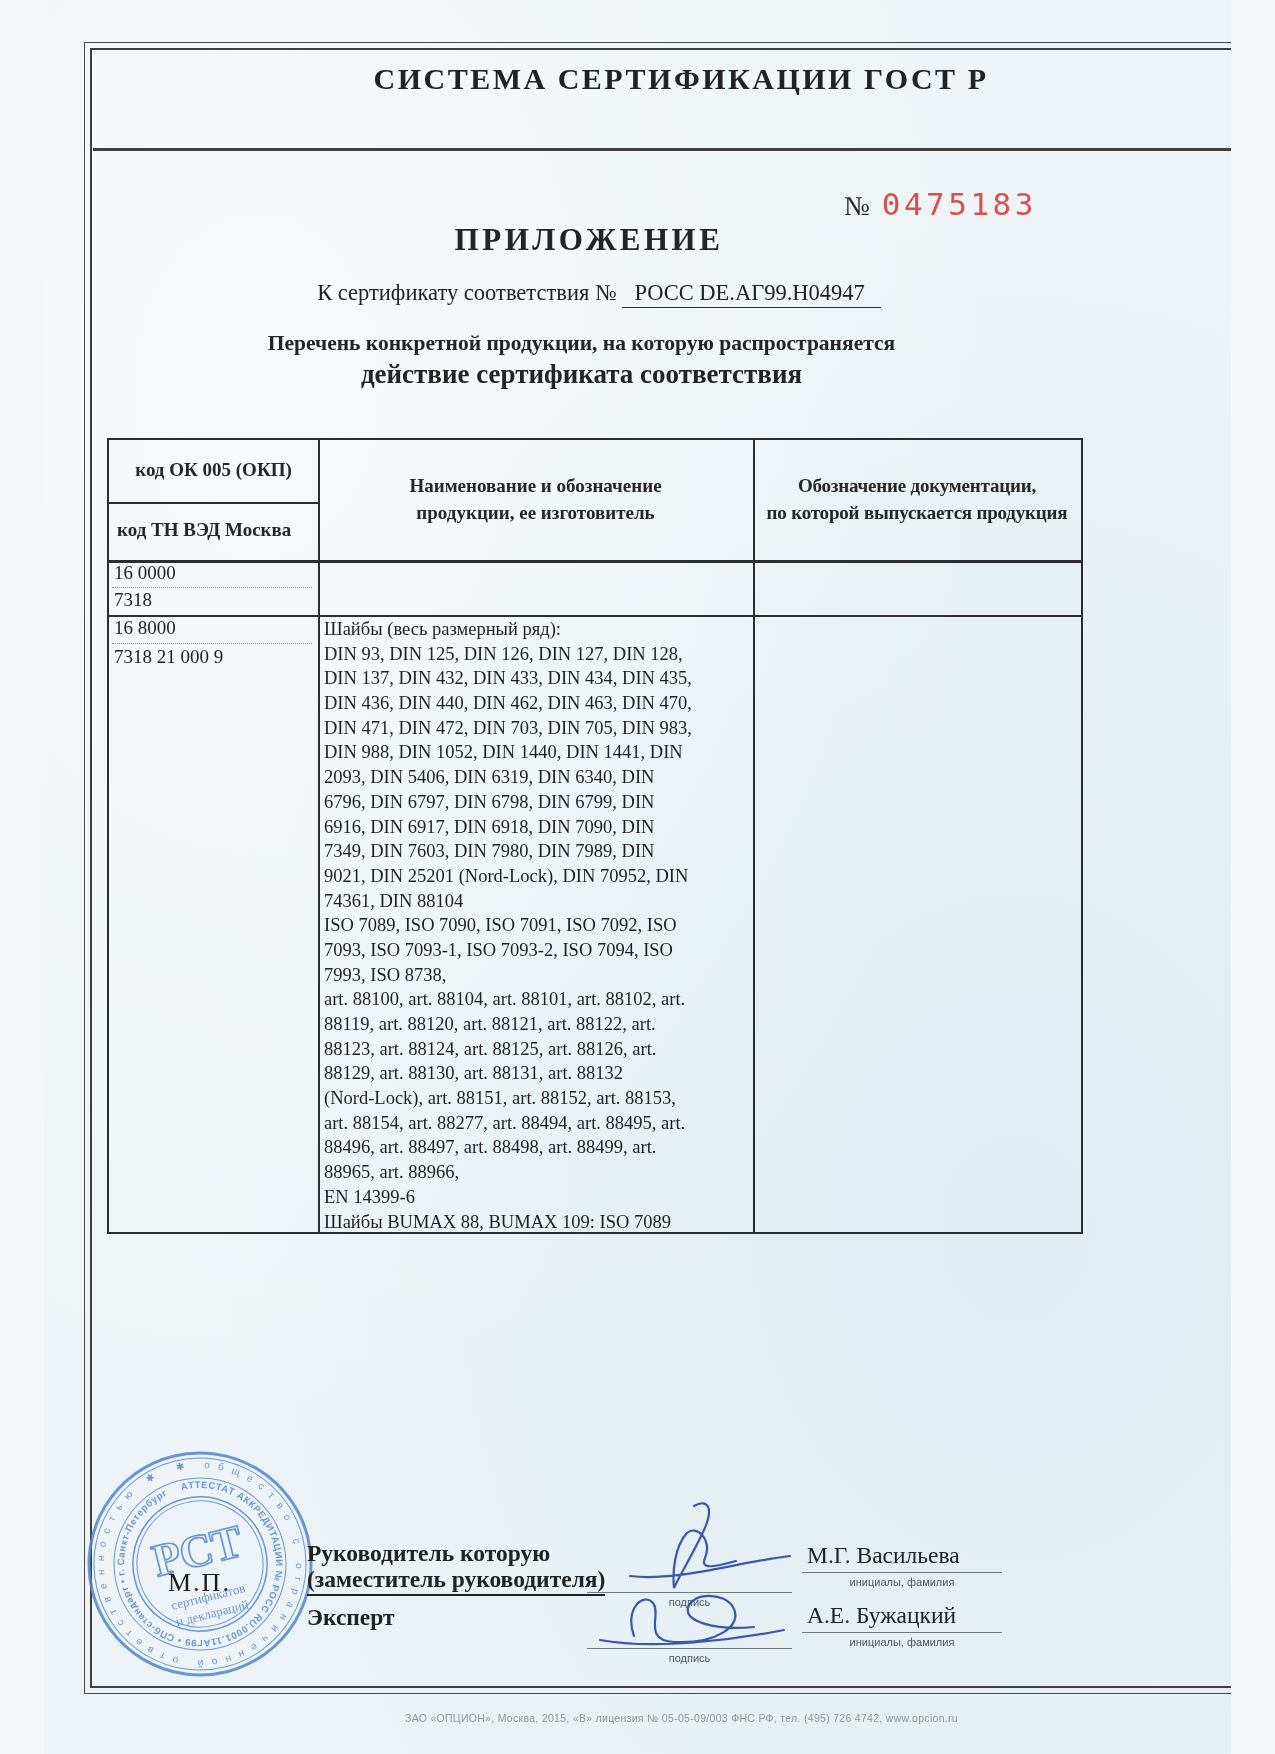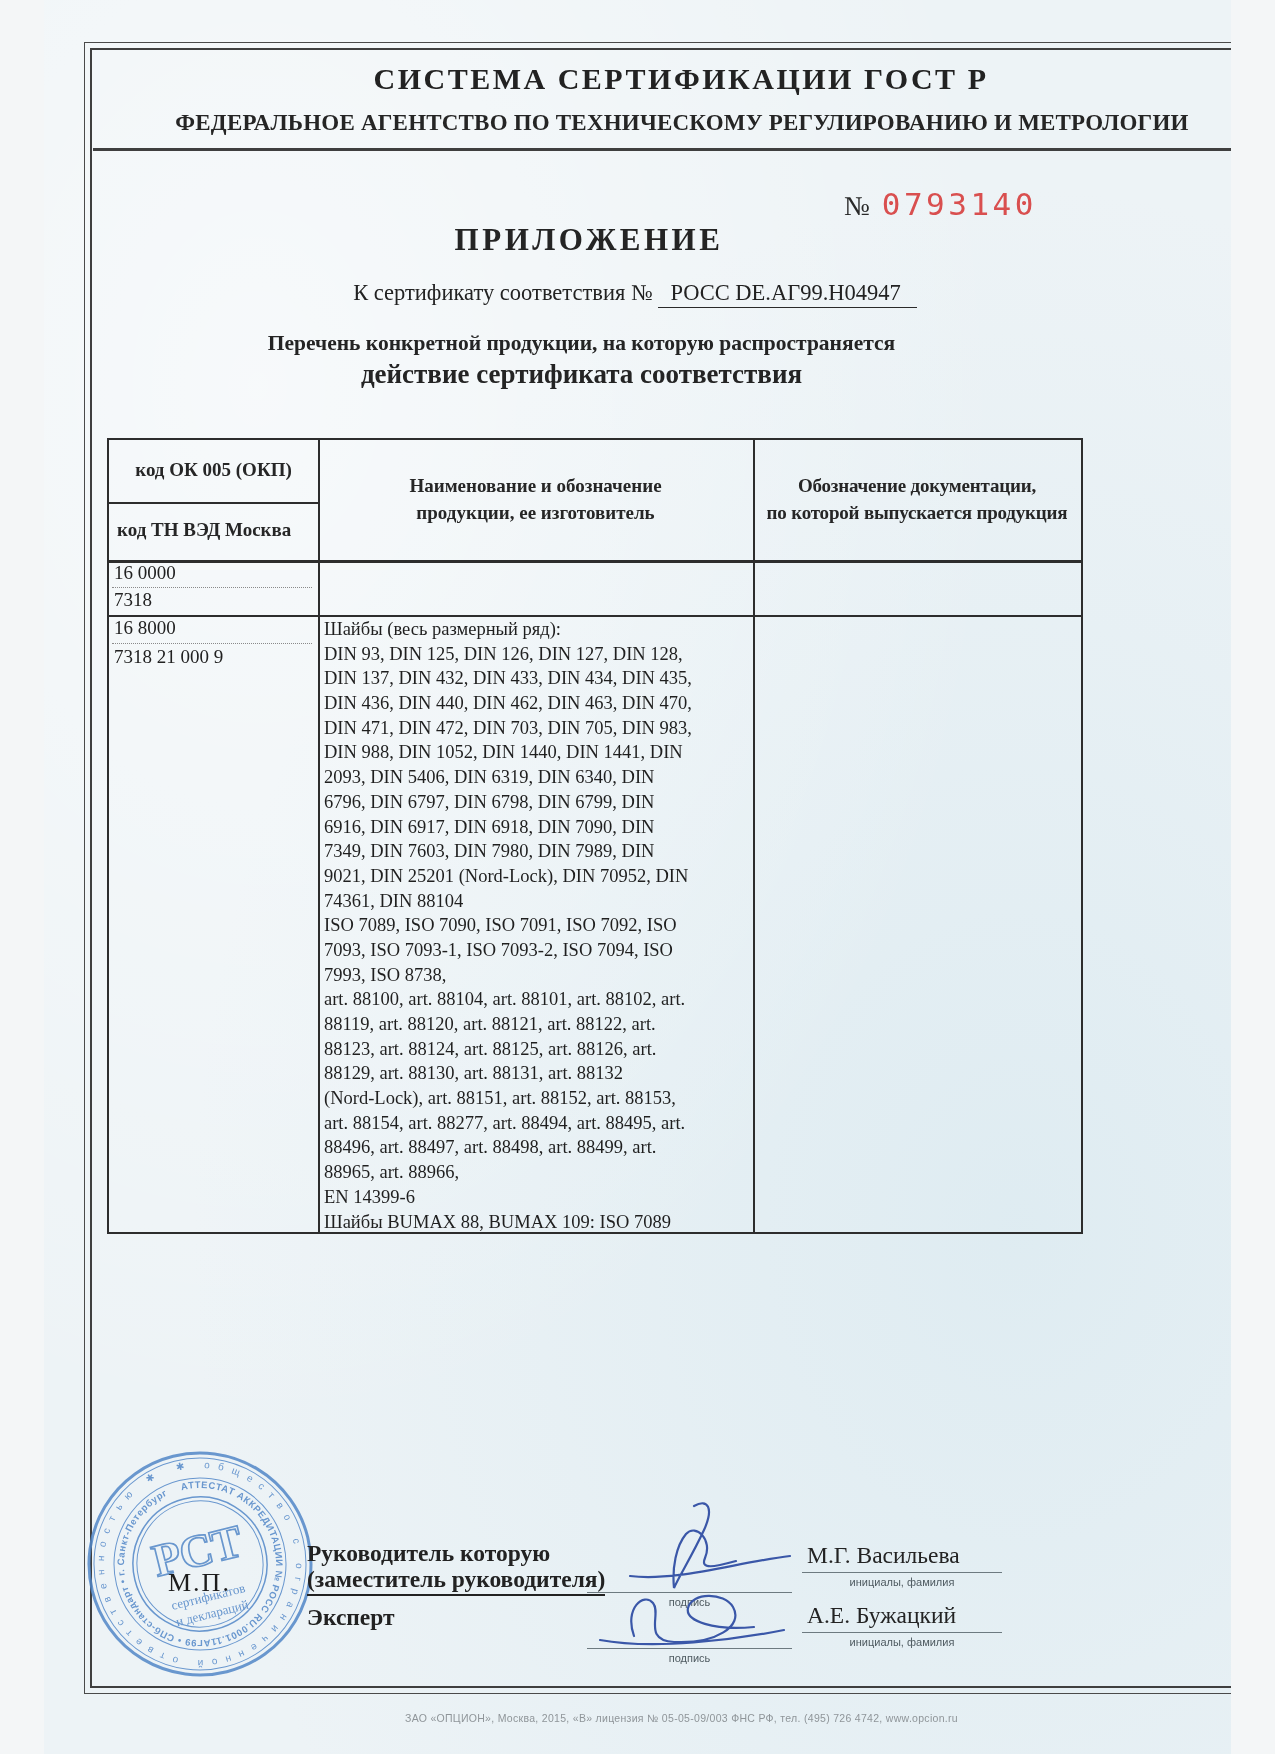--- a/index.html
+++ b/index.html
@@ -19,21 +19,21 @@
 
   .hdr1 { left:40px; top:62px; width:1194px; font-size:30px; font-weight:bold; letter-spacing:2.5px; color:#222; }
   .hdr2 { left:48px; top:110px; width:1180px; font-size:23px; font-weight:bold; letter-spacing:0.2px; color:#252525; }
   .hdr-rule { left:49px; top:148px; width:1176px; height:2.5px; background:#3f3f3f; }
 
   .docnum { left:800px; top:186px; font-size:27px; color:#2a2a2a; }
   .docnum .val { font-family:"DejaVu Sans Mono", monospace; font-size:31px; color:#d94f4f; letter-spacing:3.5px; margin-left:12px; }
 
   .title { left:40px; top:222px; width:1010px; font-size:31px; font-weight:bold; letter-spacing:3.5px; color:#242424; }
 
-  .certline { left:40px; top:280px; width:1030px; font-size:22.5px; color:#222;margin-left:36px; }
+  .certline { left:40px; top:280px; width:1030px; font-size:22.5px; color:#222; }
   .certline .num { display:inline-block; border-bottom:1.5px solid #2a2a2a; padding:0 16px 1px 12px; margin-left:6px; }
 
   .sub1 { left:40px; top:331px; width:995px; font-size:21.5px; font-weight:bold; color:#242424; }
   .sub2 { left:40px; top:359px; width:995px; font-size:27px; font-weight:bold; color:#242424; }
 
   .tbl { left:63px; top:438px; width:972px; height:792px; border:2px solid #2d2d2d; }
   .tbl .vline { position:absolute; top:0; bottom:0; width:1.5px; background:#2d2d2d; }
   .tbl .v1 { left:209px; } .tbl .v2 { left:644px; }
   .tbl .hdr-bot { position:absolute; left:0; right:0; top:120px; height:2.5px; background:#2d2d2d; }
   .tbl .r1-bot { position:absolute; left:0; right:0; top:175px; height:1.5px; background:#2d2d2d; }
@@ -81,25 +81,24 @@
 </head>
 <body>
 
 <div class="page">
 
   <div class="frame-outer">
     <div class="frame-inner"></div>
   </div>
 
   <div class="abs ctr hdr1">СИСТЕМА СЕРТИФИКАЦИИ ГОСТ Р</div>
-  <div class="abs ctr hdr2">ФЕДЕРАЛЬНОЕ АГЕНТСТВО ПО ТЕХНИЧЕСКОМУ РЕГУЛИРОВАНИЮ И МЕТРОЛОГИИ</div>
   <div class="abs hdr-rule"></div>
 
   <div class="abs docnum">
-    <span>№</span><span class="val">0793140</span>
+    <span>№</span><span class="val">0475183</span>
   </div>
 
   <div class="abs ctr title">ПРИЛОЖЕНИЕ</div>
 
   <div class="abs ctr certline">
     <span>К сертификату соответствия №</span><span class="num">РОСС DE.АГ99.Н04947</span>
   </div>
 
   <div class="abs ctr sub1">Перечень конкретной продукции, на которую распространяется</div>
   <div class="abs ctr sub2">действие сертификата соответствия</div>

